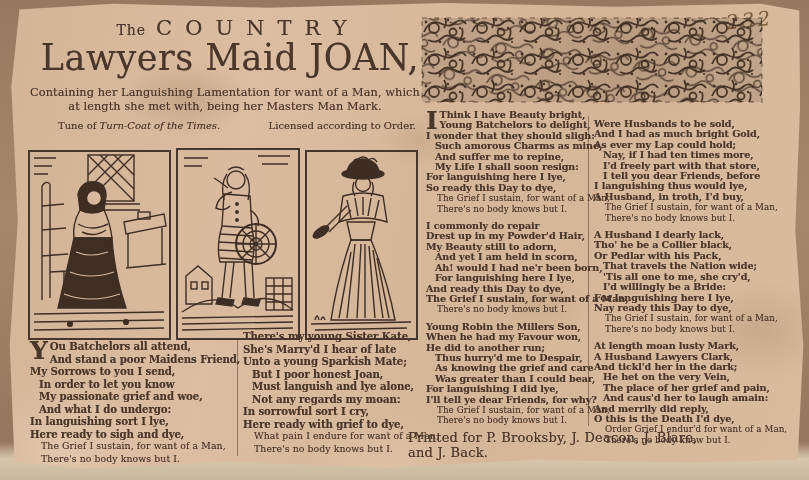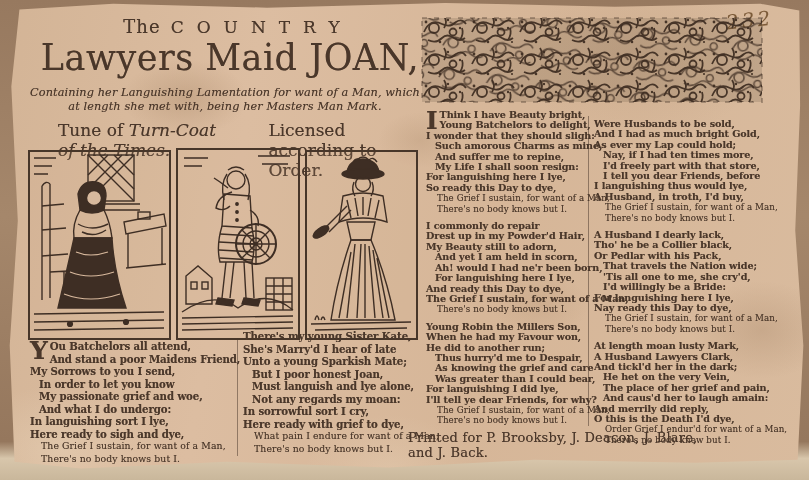--- a/index.html
+++ b/index.html
@@ -15,28 +15,28 @@
       radial-gradient(70px 45px at 540px 305px, rgba(120,85,50,.10), transparent 70%),
       radial-gradient(100px 70px at 762px 330px, rgba(115,80,50,.16), transparent 70%),
       radial-gradient(140px 90px at 60px 450px, rgba(245,230,205,.30), transparent 72%),
       radial-gradient(120px 80px at 390px 472px, rgba(240,225,200,.25), transparent 72%),
       radial-gradient(160px 110px at 640px 60px, rgba(130,95,58,.10), transparent 75%),
       linear-gradient(100deg,#d3b496 0%,#dcbda1 30%,#d6b698 60%,#d9bb9e 100%);}
   .ink{color:#4a372a;text-shadow:0 0 .6px rgba(74,55,42,.55);}
 
   
   #title-line1{position:absolute;left:88px;top:16px;width:300px;text-align:center;}
-  #title-the{font-size:18px;letter-spacing:1px;margin-right:10px;}
-  #title-country{font-size:17px;letter-spacing:13px;}
+  #title-the{font-size:14px;letter-spacing:1px;margin-right:10px;}
+  #title-country{font-size:21px;letter-spacing:13px;}
   #title-line2{position:absolute;left:36px;top:38px;width:388px;text-align:center;
     font-size:35px;letter-spacing:.5px;transform:scaleY(1.04);}
   #subtitle{position:absolute;left:26px;top:86px;width:398px;text-align:center;
-    font-size:11.3px;line-height:13.5px;letter-spacing:.1px;font-style:italic;}
+    font-size:11.3px;line-height:13.5px;letter-spacing:.1px;}
   #tune-row{position:absolute;left:58px;top:120px;width:358px;display:flex;
-    justify-content:space-between;font-size:17px;gap:48px;}
+    justify-content:space-between;font-size:10px;gap:48px;}
   #tune-name{font-style:italic;}
 
   
   #page-num{position:absolute;left:726px;top:8px;font-size:20px;font-style:italic;
     letter-spacing:3px;color:#7c5b39;transform:rotate(-6deg);}
 
   
   #woodcuts{position:absolute;left:28px;top:150px;width:390px;height:192px;display:flex;gap:5px;}
   .panel{border:2.5px solid #473629;box-sizing:border-box;background:rgba(210,175,140,.15);}
   .panel svg{display:block;}

